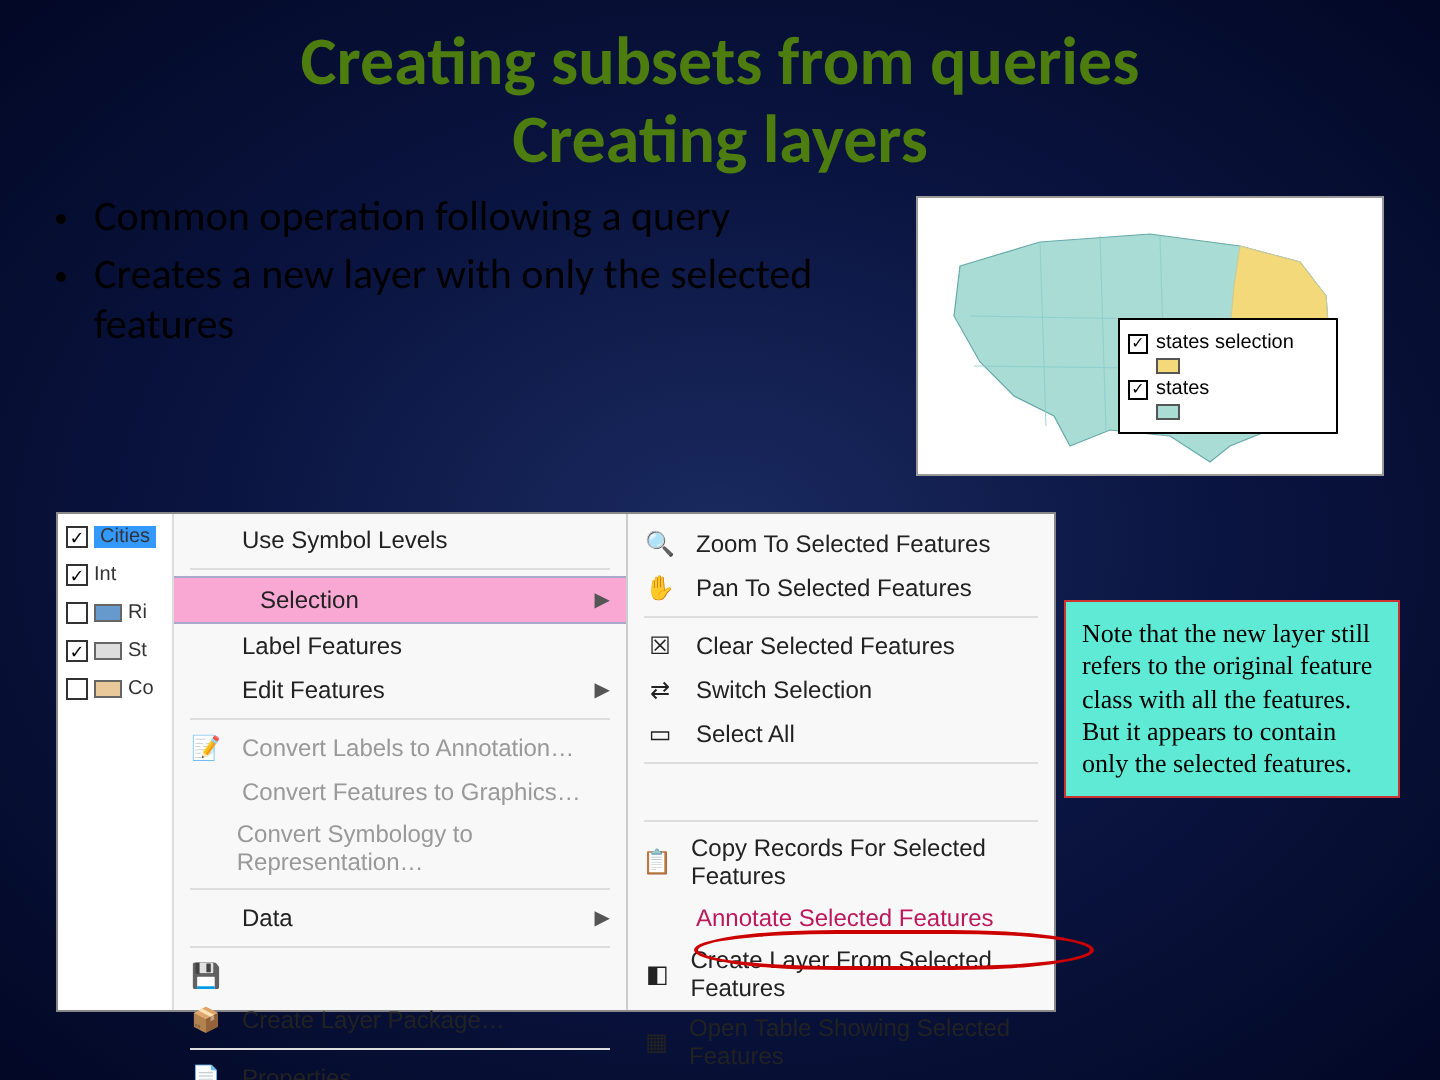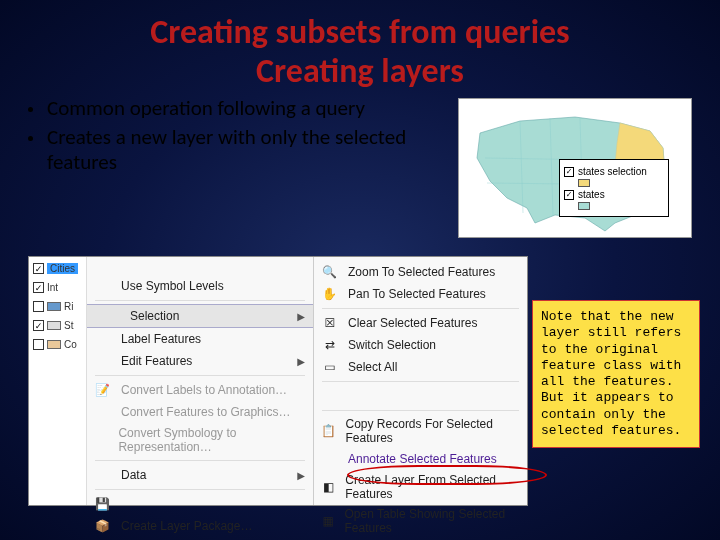--- a/index.html
+++ b/index.html
@@ -11,21 +11,21 @@
     color: #000;
     position: relative;
     overflow: hidden;
   }
   .title {
     text-align: center;
     font-size: 34px;
     font-weight: bold;
     padding-top: 12px;
     line-height: 1.15;
-    color: #b91c1c;
+    color: #4d7c0f;
   }
   .bullets {
     position: absolute;
     top: 96px;
     left: 28px;
     width: 420px;
   }
   .bullet {
     display: flex;
     align-items: flex-start;
@@ -85,33 +85,33 @@
     border-right: 1px solid #ddd;
   }
   .toc-row { display: flex; align-items: center; gap: 3px; margin-bottom: 8px; }
   .ck { width: 11px; height: 11px; border: 1px solid #333; display:inline-flex; align-items:center; justify-content:center; font-size:9px; }
   .mini-sw { width: 14px; height: 9px; border: 1px solid #666; }
   .hilite { background: #3399ff; color:#fff; padding: 0 3px; }
   .toc-label { font-size: 10px; color: #333; }
   .menu1 {
     width: 226px;
     background: #f8f8f8;
-    padding: 18px 0;
+    padding: 2px 0;
   }
   .menu-item {
     display: flex;
     align-items: center;
     padding: 3px 8px 3px 6px;
     gap: 8px;
     font-size: 12px;
     color: #222;
     cursor: default;
   }
   .menu-item.dim { color: #999; }
-  .menu-item.sel { background: #e5e5e5; border-top: 1px solid #aac; border-bottom: 1px solid #aac; gap: 17px; }
+  .menu-item.sel { background: #f9a8d4; border-top: 1px solid #aac; border-bottom: 1px solid #aac; gap: 17px; }
   .icon-col { width: 20px; height: 16px; display:inline-flex; align-items:center; justify-content:center; }
   .arrow { margin-left: auto; font-size: 10px; color: #555; }
   .sep { height: 1px; background: #ddd; margin: 3px 8px; }
   .menu2 {
     flex: 1;
     background: #f8f8f8;
     padding: 4px 0;
     border-left: 1px solid #ccc;
   }
   .circled {
@@ -122,24 +122,24 @@
     height: 20px;
     border: 2px solid #c00;
     border-radius: 50%/70%;
     pointer-events: none;
   }
   .note-box {
     position: absolute;
     right: 20px;
     top: 300px;
     width: 168px;
-    background: #fde047;
+    background: #5eead4;
     border: 1px solid #c33;
     padding: 8px;
-    font-family: Liberation Mono, monospace;
+    font-family: Liberation Serif, serif;
     font-size: 13px;
     line-height: 1.25;
     color: #000;
     margin-left: 41px;
   }
 </style>
 </head>
 <body>
 
 <div class="title">
@@ -297,21 +297,21 @@
     <div class="menu-item">
         <span class="icon-col"></span>
       </div>
     <div class="sep"></div>
     <div class="menu-item">
         <span class="icon-col">📋</span>
         <span>Copy Records For Selected Features</span>
       </div>
     <div class="menu-item">
         <span class="icon-col"></span>
-        <span style="color:#4c1d95">Annotate Selected Features</span>
+        <span style="color:#be185d">Annotate Selected Features</span>
       </div>
     <div class="menu-item">
         <span class="icon-col">◧</span>
         <span>Create Layer From Selected Features</span>
       </div>
     <div class="menu-item">
         <span class="icon-col">▦</span>
         <span>Open Table Showing Selected Features</span>
       </div>
   </div>

